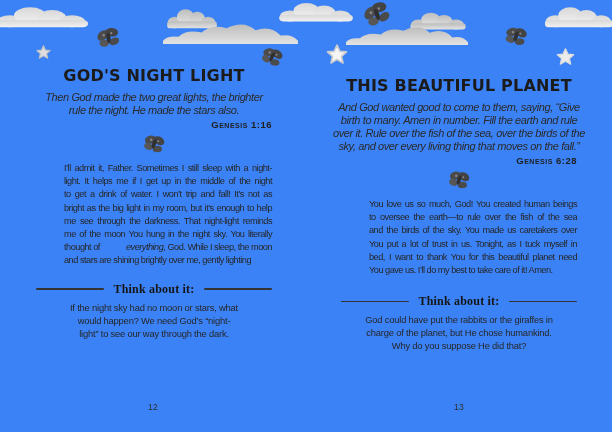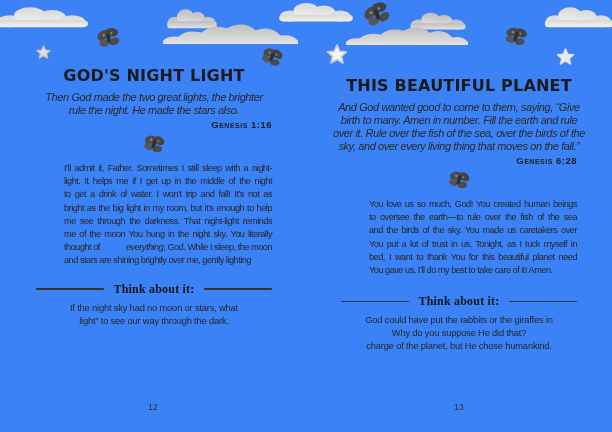--- a/index.html
+++ b/index.html
@@ -192,20 +192,21 @@
         <div class="tline"><span>thought of </span><span class="it">everything</span><span>, God. While I sleep, the moon</span></div>
         <div class="tline"><span>and stars are shining brightly over me, gently lighting</span></div>
       </div>
     <div class="think">
       <span class="think-rule"></span>
       <span class="think-label">Think about it:</span>
       <span class="think-rule"></span>
     </div>
     <div class="question">
         <div class="tline"><span>If the night sky had no moon or stars, what</span></div>
+        <div class="tline"><span>would happen? We need God’s “night-</span></div>
         <div class="tline"><span>light” to see our way through the dark.</span></div>
       </div>
   </section>
 
   <section class="page" id="page-right">
     <h1 class="title">THIS BEAUTIFUL PLANET</h1>
     <div class="scripture">
         <div class="tline"><span>And God wanted good to come to them, saying, “Give</span></div>
         <div class="tline"><span>birth to many. Amen in number. Fill the earth and rule</span></div>
         <div class="tline"><span>over it. Rule over the fish of the sea, over the birds of the</span></div>
@@ -225,20 +226,20 @@
         <div class="tline"><span>bed, I want to thank You for this beautiful planet need</span></div>
         <div class="tline"><span>You gave us. I’ll do my best to take care of it! Amen.</span></div>
       </div>
     <div class="think">
       <span class="think-rule"></span>
       <span class="think-label">Think about it:</span>
       <span class="think-rule"></span>
     </div>
     <div class="question">
         <div class="tline"><span>God could have put the rabbits or the giraffes in</span></div>
+        <div class="tline"><span>charge of the planet, but He chose humankind.</span></div>
         <div class="tline"><span>Why do you suppose He did that?</span></div>
-        <div class="tline"><span>charge of the planet, but He chose humankind.</span></div>
       </div>
   </section>
 
   <div class="folio" id="folio-left">12</div>
   <div class="folio" id="folio-right">13</div>
 </div>
 
 </body></html>

